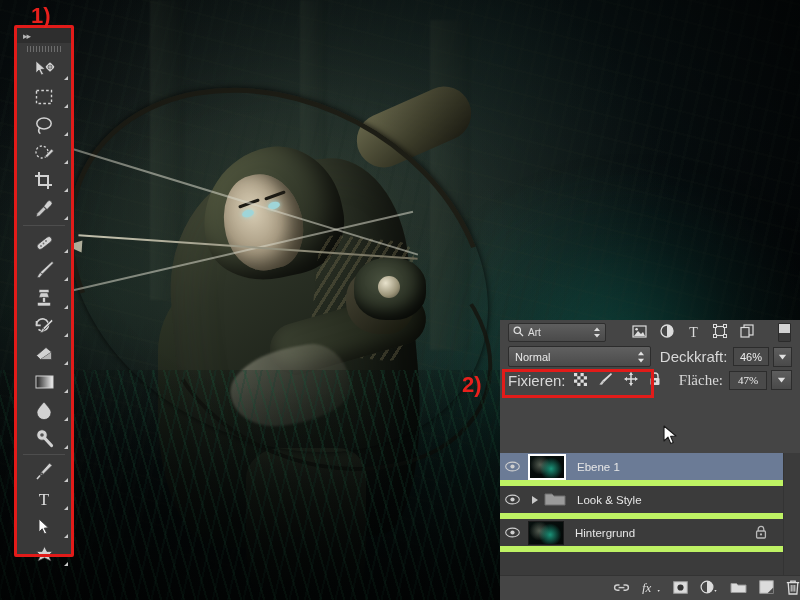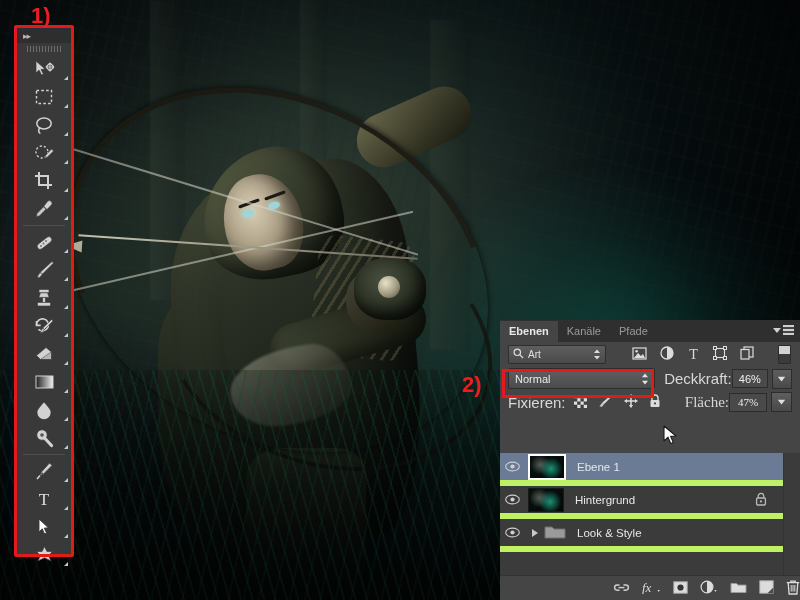--- a/index.html
+++ b/index.html
@@ -176,21 +176,21 @@
   .kind-arrows{position:absolute;right:4px;display:flex;flex-direction:column;gap:1px;}
   .fil-icons{display:flex;align-items:center;gap:13px;margin-left:22px;}
   .toggle-sw{width:11px;height:17px;margin-left:20px;background:linear-gradient(180deg,#d2d2d2 0 50%,#3a3a3a 50% 100%);border:1px solid #2b2b2b;border-radius:1px;}
 
   .blend-row{height:25px;display:flex;align-items:center;padding:0 8px;}
   .blend-select{width:140px;height:19px;background:linear-gradient(180deg,#606060,#4b4b4b);border:1px solid #2c2c2c;border-radius:2px;
                 display:flex;align-items:center;padding:0 6px;color:#eaeaea;font-size:11px;position:relative;}
   .blend-arrows{position:absolute;right:5px;display:flex;flex-direction:column;gap:1px;}
   .lbl{color:#d8d8d8;font-size:15px;}
   .opacity-lbl{margin-left:9px;}
-  .num-field{width:36px;height:17px;background:#4a4a4a;border:1px solid #2c2c2c;
+  .num-field{margin-left:6px;width:36px;height:17px;background:#4a4a4a;border:1px solid #2c2c2c;
              display:flex;align-items:center;justify-content:center;color:#eee;font-size:11px;}
   .num-arrow{margin-left:4px;width:19px;height:18px;background:linear-gradient(180deg,#5e5e5e,#494949);
              border:1px solid #2c2c2c;display:flex;align-items:center;justify-content:center;}
 
   .lock-row{height:22px;display:flex;align-items:center;padding:0 8px;}
   .lock-icons{display:flex;align-items:center;gap:11px;margin-left:8px;}
   .flaeche-wrap{margin-left:auto;display:flex;align-items:center;font-family:Liberation Serif, serif;}
 
   .layer-list{position:absolute;left:0;top:133px;width:300px;height:138px;background:#3b3b3b;}
   .layer-row{height:27px;display:flex;align-items:center;border-bottom:6px solid #bef264;position:relative;}
@@ -419,29 +419,20 @@
         </svg>
       <span class="corner"></span>
     </div>
   </div>
 
   <div class="tool-annot"></div>
   <div class="annot-label" id="annot1">1)</div>
 
   <div class="panel">
 
-    <div class="panel-tabs">
-      <div class="ptab active">Ebenen</div>
-      <div class="ptab">Kanäle</div>
-      <div class="ptab">Pfade</div>
-      <div class="panel-menu">
-        <span class="pm-tri"></span>
-          <span class="pm-lines"></span>
-      </div>
-    </div>
 
     <div class="filter-row">
       <div class="kind-select">
         <span class="mag">
           <svg width="11" height="11" viewBox="0 0 11 11">
               <circle cx="4.3" cy="4.3" r="3.2" fill="none" stroke="#e0e0e0" stroke-width="1.2"></circle>
               <path d="M6.7 6.7 L10 10" stroke="#e0e0e0" stroke-width="1.2"></path>
             </svg>
         </span>
         <span>Art</span>
@@ -573,48 +564,48 @@
         <span class="layer-name">Ebene 1</span>
       </div>
 
       <div class="layer-row">
         <span class="eye-cell">
           <svg width="15" height="11" viewBox="0 0 15 11">
               <ellipse cx="7.5" cy="5.5" rx="6.8" ry="4.4" fill="none" stroke="#cfcfcf" stroke-width="1.1"></ellipse>
               <circle cx="7.5" cy="5.5" r="2.1" fill="#cfcfcf"></circle>
             </svg>
         </span>
+        <span class="folder-tri"></span>
+        <span style="margin-left:6px;">
+          <svg width="22" height="16" viewBox="0 0 22 16">
+              <path d="M1 3 h7 l2 2 h11 v9 H1 Z" fill="#9a9a9a" stroke="#6f6f6f" stroke-width="1"></path>
+            </svg>
+        </span>
+        <span class="layer-name">Look &amp; Style</span>
+      </div>
+
+      <div class="layer-row">
+        <span class="eye-cell">
+          <svg width="15" height="11" viewBox="0 0 15 11">
+              <ellipse cx="7.5" cy="5.5" rx="6.8" ry="4.4" fill="none" stroke="#cfcfcf" stroke-width="1.1"></ellipse>
+              <circle cx="7.5" cy="5.5" r="2.1" fill="#cfcfcf"></circle>
+            </svg>
+        </span>
         <span class="thumb">
             <span class="thumb-art"></span>
           </span>
         <span class="layer-name">Hintergrund</span>
         <span class="lock-badge">
           <svg width="12" height="14" viewBox="0 0 12 14">
               <path d="M3.2 6 V4.2 a2.8 2.8 0 0 1 5.6 0 V6" fill="none" stroke="#b9b9b9" stroke-width="1.3"></path>
               <rect x="1.6" y="6" width="8.8" height="7" rx="1" fill="none" stroke="#b9b9b9" stroke-width="1.3"></rect>
               <circle cx="6" cy="9.4" r="1.1" fill="#b9b9b9"></circle>
             </svg>
         </span>
       </div>
-
-      <div class="layer-row">
-        <span class="eye-cell">
-          <svg width="15" height="11" viewBox="0 0 15 11">
-              <ellipse cx="7.5" cy="5.5" rx="6.8" ry="4.4" fill="none" stroke="#cfcfcf" stroke-width="1.1"></ellipse>
-              <circle cx="7.5" cy="5.5" r="2.1" fill="#cfcfcf"></circle>
-            </svg>
-        </span>
-        <span class="folder-tri"></span>
-        <span style="margin-left:6px;">
-          <svg width="22" height="16" viewBox="0 0 22 16">
-              <path d="M1 3 h7 l2 2 h11 v9 H1 Z" fill="#9a9a9a" stroke="#6f6f6f" stroke-width="1"></path>
-            </svg>
-        </span>
-        <span class="layer-name">Look &amp; Style</span>
-      </div>
     </div>
 
     <div class="panel-scroll"></div>
 
     <div class="panel-bottom">
       <span>
         <svg width="17" height="11" viewBox="0 0 17 11">
             <path d="M6.5 3 H4.2 a2.6 2.6 0 0 0 0 5.2 H6.5" fill="none" stroke="#cfcfcf" stroke-width="1.4"></path>
             <path d="M10.5 3 h2.3 a2.6 2.6 0 0 1 0 5.2 H10.5" fill="none" stroke="#cfcfcf" stroke-width="1.4"></path>
             <path d="M5.6 5.6 h5.8" stroke="#cfcfcf" stroke-width="1.4"></path>

